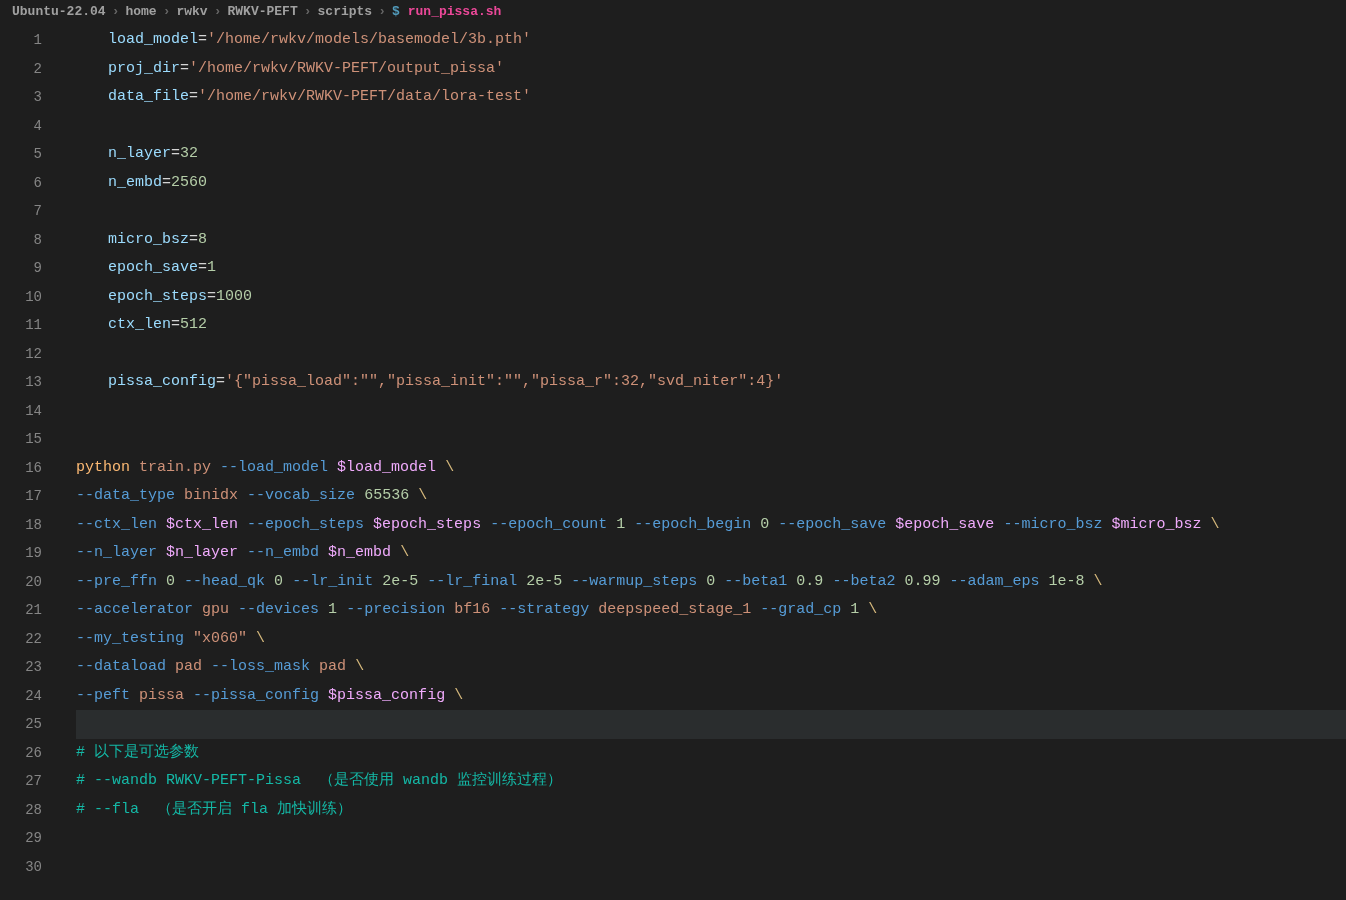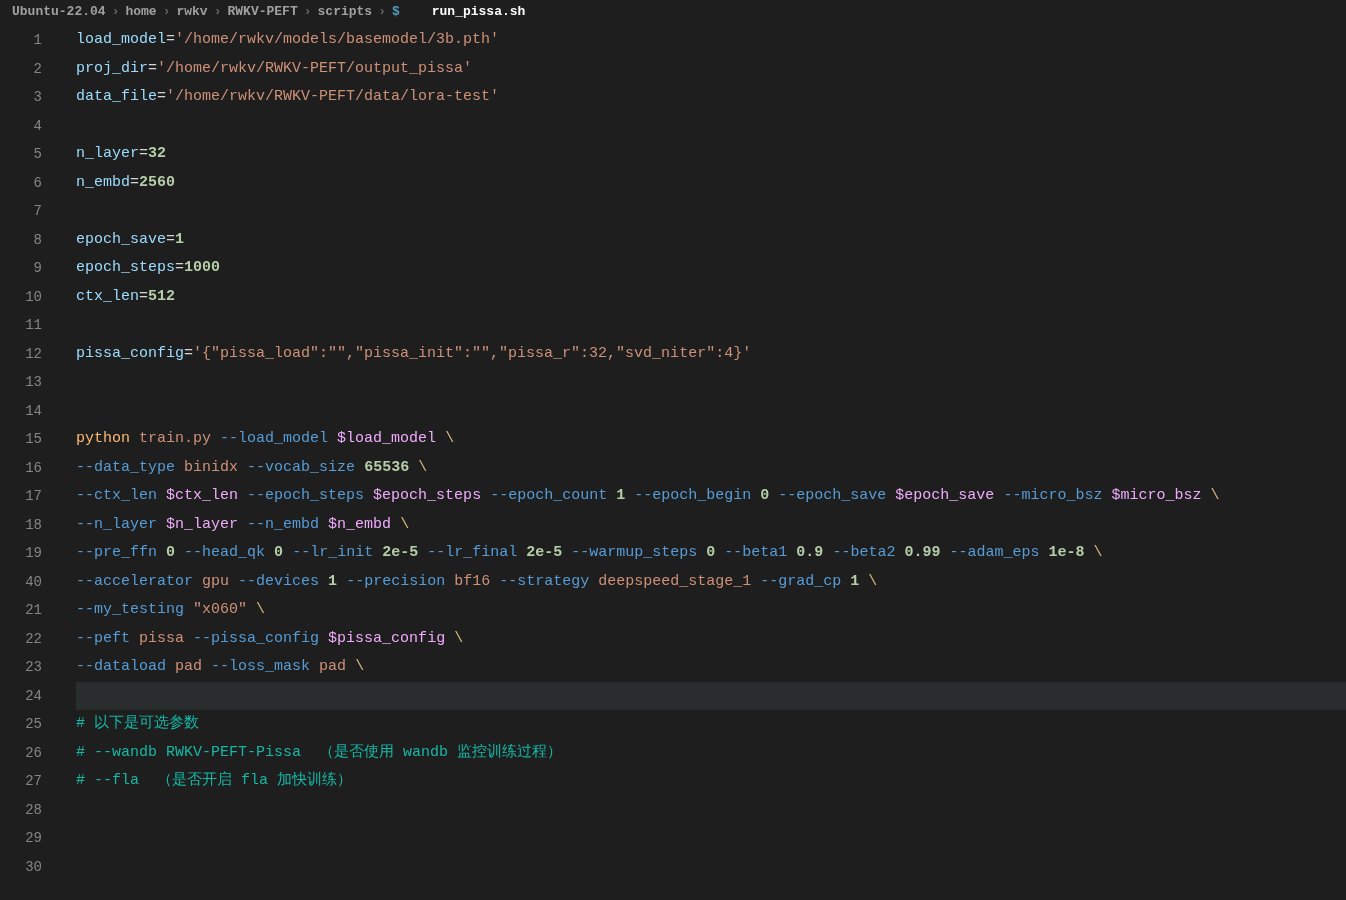--- a/index.html
+++ b/index.html
@@ -17,21 +17,21 @@
       background: #1e1e1e;
       color: #cccccc;
       font-size: 13px;
       gap: 4px;
       height: 22px;
       font-weight: bold;
     }
     .breadcrumb-item { color: #a0a0a0; }
     .breadcrumb-sep { color: #666; margin: 0 2px; }
     .breadcrumb-icon { color: #519aba; margin-right: 4px; }
-    .breadcrumb-file { color: #ffffff; margin-left: 24px; }
+    .breadcrumb-file { color: #ec4899; }
     .editor {
       display: flex;
       padding-top: 4px;
     }
     .gutter {
       width: 64px;
       text-align: right;
       color: #858585;
       user-select: none;
       flex-shrink: 0;
@@ -48,24 +48,24 @@
     }
     .line {
       height: 28.5px;
       line-height: 28.5px;
       white-space: pre;
       font-size: 15px;
     }
     .line.current {
       background: #2a2d2e;
     }
-    .var { color: #9cdcfe; }
+    .var { color: #9cdcfe; margin-left: 32px; }
     .op { color: #d4d4d4; }
     .str { color: #ce9178; }
-    .num-lit { color: #b5cea8; font-weight: bold; }
+    .num-lit { color: #b5cea8; }
     .cmd { color: #fdba74; }
     .flag { color: #569cd6; }
     .dollar { color: #f0abfc; }
     .arg { color: #ce9178; }
     .comment { color: #14b8a6; }
     .esc { color: #d7ba7d; }
   </style>
 </head>
 <body>
 
@@ -98,54 +98,55 @@
       <div class="num">10</div>
       <div class="num">11</div>
       <div class="num">12</div>
       <div class="num">13</div>
       <div class="num">14</div>
       <div class="num">15</div>
       <div class="num">16</div>
       <div class="num">17</div>
       <div class="num">18</div>
       <div class="num">19</div>
-      <div class="num">40</div>
+      <div class="num">20</div>
       <div class="num">21</div>
       <div class="num">22</div>
       <div class="num">23</div>
       <div class="num">24</div>
       <div class="num">25</div>
       <div class="num">26</div>
       <div class="num">27</div>
       <div class="num">28</div>
       <div class="num">29</div>
       <div class="num">30</div>
     </div>
   <div class="code" id="code">
       <div class="line"><span class="var">load_model</span><span class="op">=</span><span class="str">'/home/rwkv/models/basemodel/3b.pth'</span></div>
       <div class="line"><span class="var">proj_dir</span><span class="op">=</span><span class="str">'/home/rwkv/RWKV-PEFT/output_pissa'</span></div>
       <div class="line"><span class="var">data_file</span><span class="op">=</span><span class="str">'/home/rwkv/RWKV-PEFT/data/lora-test'</span></div>
       <div class="line"></div>
       <div class="line"><span class="var">n_layer</span><span class="op">=</span><span class="num-lit">32</span></div>
       <div class="line"><span class="var">n_embd</span><span class="op">=</span><span class="num-lit">2560</span></div>
       <div class="line"></div>
+      <div class="line"><span class="var">micro_bsz</span><span class="op">=</span><span class="num-lit">8</span></div>
       <div class="line"><span class="var">epoch_save</span><span class="op">=</span><span class="num-lit">1</span></div>
       <div class="line"><span class="var">epoch_steps</span><span class="op">=</span><span class="num-lit">1000</span></div>
       <div class="line"><span class="var">ctx_len</span><span class="op">=</span><span class="num-lit">512</span></div>
       <div class="line"></div>
       <div class="line"><span class="var">pissa_config</span><span class="op">=</span><span class="str">'{"pissa_load":"","pissa_init":"","pissa_r":32,"svd_niter":4}'</span></div>
       <div class="line"></div>
       <div class="line"></div>
       <div class="line"><span class="cmd">python</span><span class="op"> </span><span class="arg">train.py</span><span class="op"> </span><span class="flag">--load_model</span><span class="op"> </span><span class="dollar">$load_model</span><span class="op"> </span><span class="esc">\</span></div>
       <div class="line"><span class="flag">--data_type</span><span class="op"> </span><span class="arg">binidx</span><span class="op"> </span><span class="flag">--vocab_size</span><span class="op"> </span><span class="num-lit">65536</span><span class="op"> </span><span class="esc">\</span></div>
       <div class="line"><span class="flag">--ctx_len</span><span class="op"> </span><span class="dollar">$ctx_len</span><span class="op"> </span><span class="flag">--epoch_steps</span><span class="op"> </span><span class="dollar">$epoch_steps</span><span class="op"> </span><span class="flag">--epoch_count</span><span class="op"> </span><span class="num-lit">1</span><span class="op"> </span><span class="flag">--epoch_begin</span><span class="op"> </span><span class="num-lit">0</span><span class="op"> </span><span class="flag">--epoch_save</span><span class="op"> </span><span class="dollar">$epoch_save</span><span class="op"> </span><span class="flag">--micro_bsz</span><span class="op"> </span><span class="dollar">$micro_bsz</span><span class="op"> </span><span class="esc">\</span></div>
       <div class="line"><span class="flag">--n_layer</span><span class="op"> </span><span class="dollar">$n_layer</span><span class="op"> </span><span class="flag">--n_embd</span><span class="op"> </span><span class="dollar">$n_embd</span><span class="op"> </span><span class="esc">\</span></div>
       <div class="line"><span class="flag">--pre_ffn</span><span class="op"> </span><span class="num-lit">0</span><span class="op"> </span><span class="flag">--head_qk</span><span class="op"> </span><span class="num-lit">0</span><span class="op"> </span><span class="flag">--lr_init</span><span class="op"> </span><span class="num-lit">2e-5</span><span class="op"> </span><span class="flag">--lr_final</span><span class="op"> </span><span class="num-lit">2e-5</span><span class="op"> </span><span class="flag">--warmup_steps</span><span class="op"> </span><span class="num-lit">0</span><span class="op"> </span><span class="flag">--beta1</span><span class="op"> </span><span class="num-lit">0.9</span><span class="op"> </span><span class="flag">--beta2</span><span class="op"> </span><span class="num-lit">0.99</span><span class="op"> </span><span class="flag">--adam_eps</span><span class="op"> </span><span class="num-lit">1e-8</span><span class="op"> </span><span class="esc">\</span></div>
       <div class="line"><span class="flag">--accelerator</span><span class="op"> </span><span class="arg">gpu</span><span class="op"> </span><span class="flag">--devices</span><span class="op"> </span><span class="num-lit">1</span><span class="op"> </span><span class="flag">--precision</span><span class="op"> </span><span class="arg">bf16</span><span class="op"> </span><span class="flag">--strategy</span><span class="op"> </span><span class="arg">deepspeed_stage_1</span><span class="op"> </span><span class="flag">--grad_cp</span><span class="op"> </span><span class="num-lit">1</span><span class="op"> </span><span class="esc">\</span></div>
       <div class="line"><span class="flag">--my_testing</span><span class="op"> </span><span class="str">"x060"</span><span class="op"> </span><span class="esc">\</span></div>
+      <div class="line"><span class="flag">--dataload</span><span class="op"> </span><span class="arg">pad</span><span class="op"> </span><span class="flag">--loss_mask</span><span class="op"> </span><span class="arg">pad</span><span class="op"> </span><span class="esc">\</span></div>
       <div class="line"><span class="flag">--peft</span><span class="op"> </span><span class="arg">pissa</span><span class="op"> </span><span class="flag">--pissa_config</span><span class="op"> </span><span class="dollar">$pissa_config</span><span class="op"> </span><span class="esc">\</span></div>
-      <div class="line"><span class="flag">--dataload</span><span class="op"> </span><span class="arg">pad</span><span class="op"> </span><span class="flag">--loss_mask</span><span class="op"> </span><span class="arg">pad</span><span class="op"> </span><span class="esc">\</span></div>
       <div class="line current"></div>
       <div class="line"><span class="comment"># 以下是可选参数</span></div>
       <div class="line"><span class="comment"># --wandb RWKV-PEFT-Pissa  （是否使用 wandb 监控训练过程）</span></div>
       <div class="line"><span class="comment"># --fla  （是否开启 fla 加快训练）</span></div>
     </div>
 </div>
 
 </body></html>

